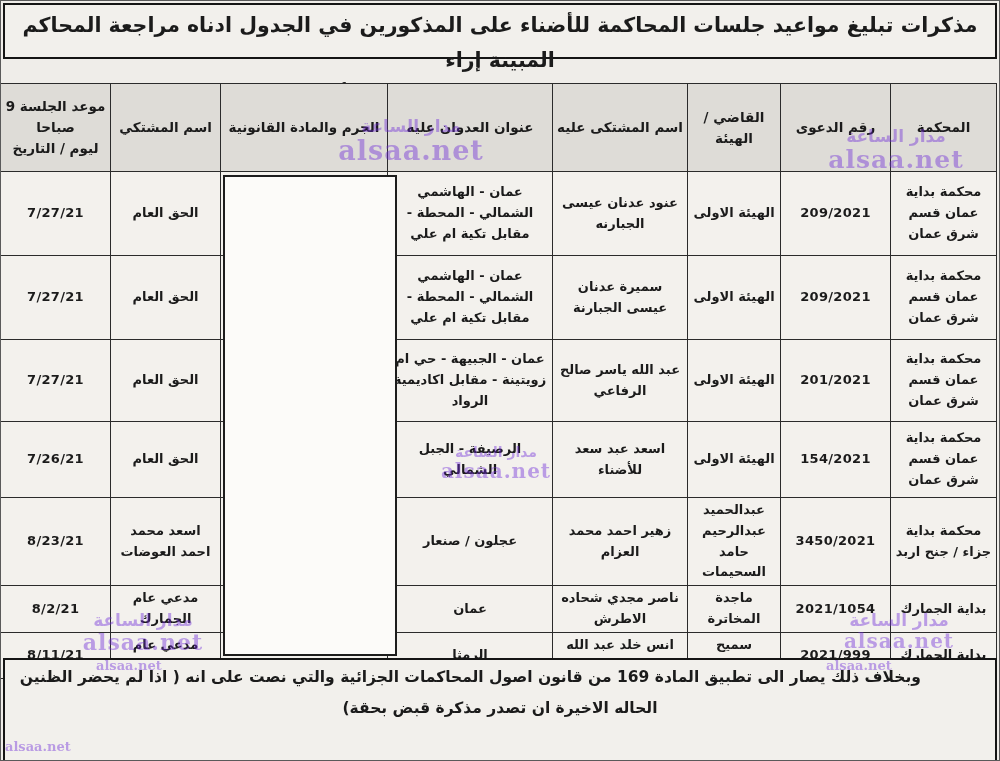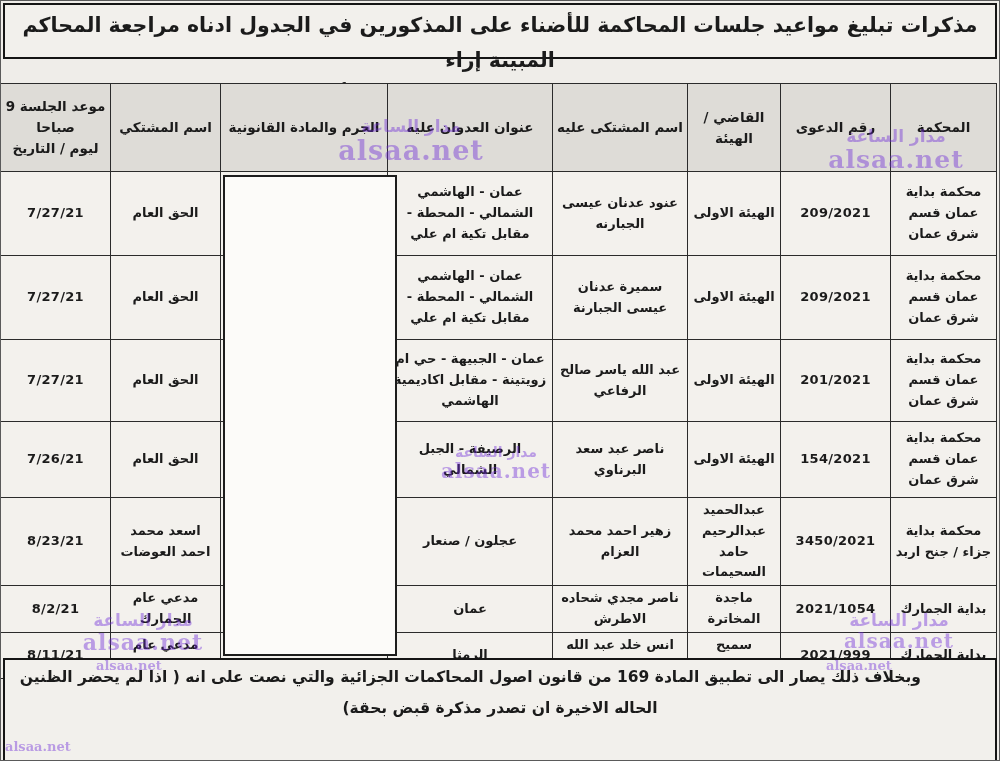--- a/index.html
+++ b/index.html
@@ -170,30 +170,30 @@
           <td class="td-address">عمان - الهاشمي الشمالي - المحطة - مقابل تكية ام علي</td>
           <td class="td-crime"></td>
           <td class="td-complainant">الحق العام</td>
           <td class="td-date">7/27/21</td>
         </tr>
         <tr>
           <td class="td-court">محكمة بداية عمان قسم شرق عمان</td>
           <td class="td-case_no">201/2021</td>
           <td class="td-judge">الهيئة الاولى</td>
           <td class="td-defendant">عبد الله ياسر صالح الرفاعي</td>
-          <td class="td-address">عمان - الجبيهة - حي ام زويتينة - مقابل اكاديمية الهاشمي</td>
+          <td class="td-address">عمان - الجبيهة - حي ام زويتينة - مقابل اكاديمية الرواد</td>
           <td class="td-crime"></td>
           <td class="td-complainant">الحق العام</td>
           <td class="td-date">7/27/21</td>
         </tr>
         <tr>
           <td class="td-court">محكمة بداية عمان قسم شرق عمان</td>
           <td class="td-case_no">154/2021</td>
           <td class="td-judge">الهيئة الاولى</td>
-          <td class="td-defendant">ناصر عبد سعد البرناوي</td>
+          <td class="td-defendant">اسعد عبد سعد للأضناء</td>
           <td class="td-address">الرصيفة - الجبل الشمالي</td>
           <td class="td-crime"></td>
           <td class="td-complainant">الحق العام</td>
           <td class="td-date">7/26/21</td>
         </tr>
         <tr>
           <td class="td-court">محكمة بداية جزاء / جنح اربد</td>
           <td class="td-case_no">3450/2021</td>
           <td class="td-judge">عبدالحميد عبدالرحيم حامد السحيمات</td>
           <td class="td-defendant">زهير احمد محمد العزام</td>

